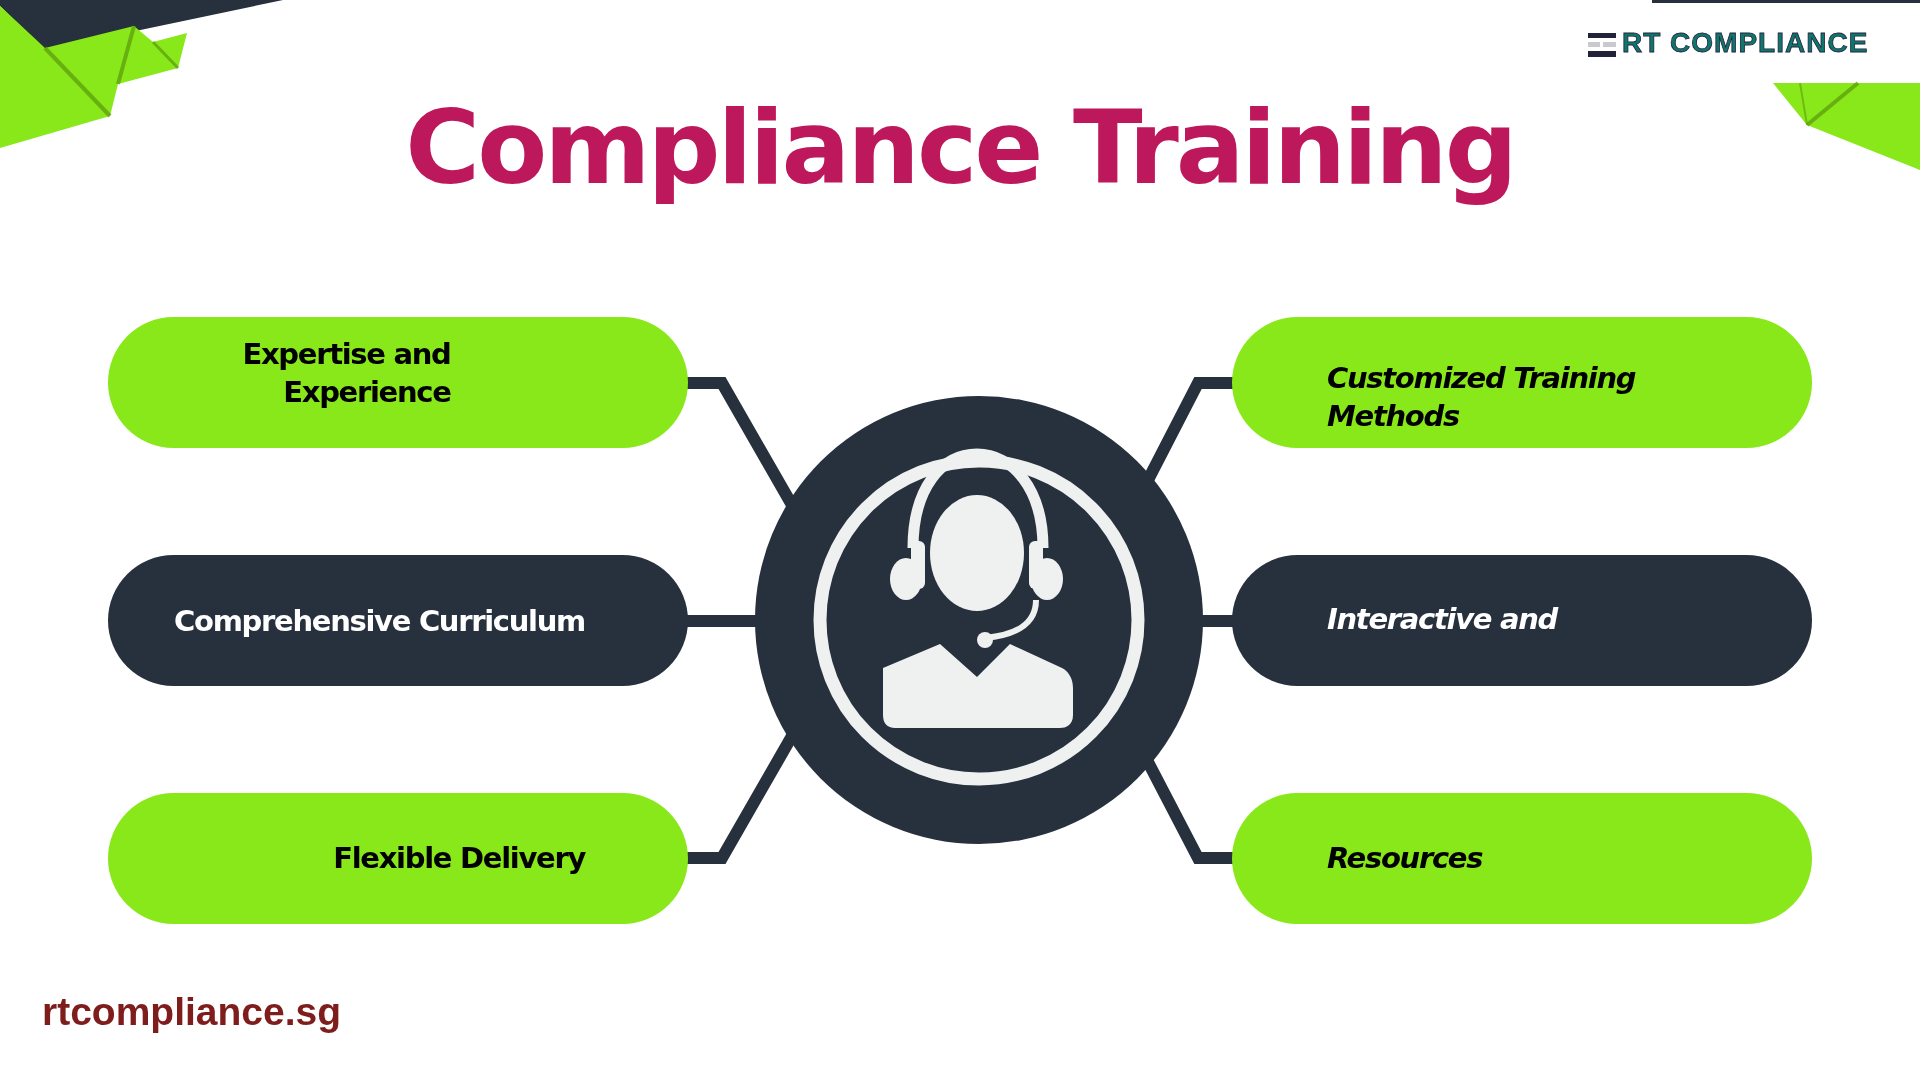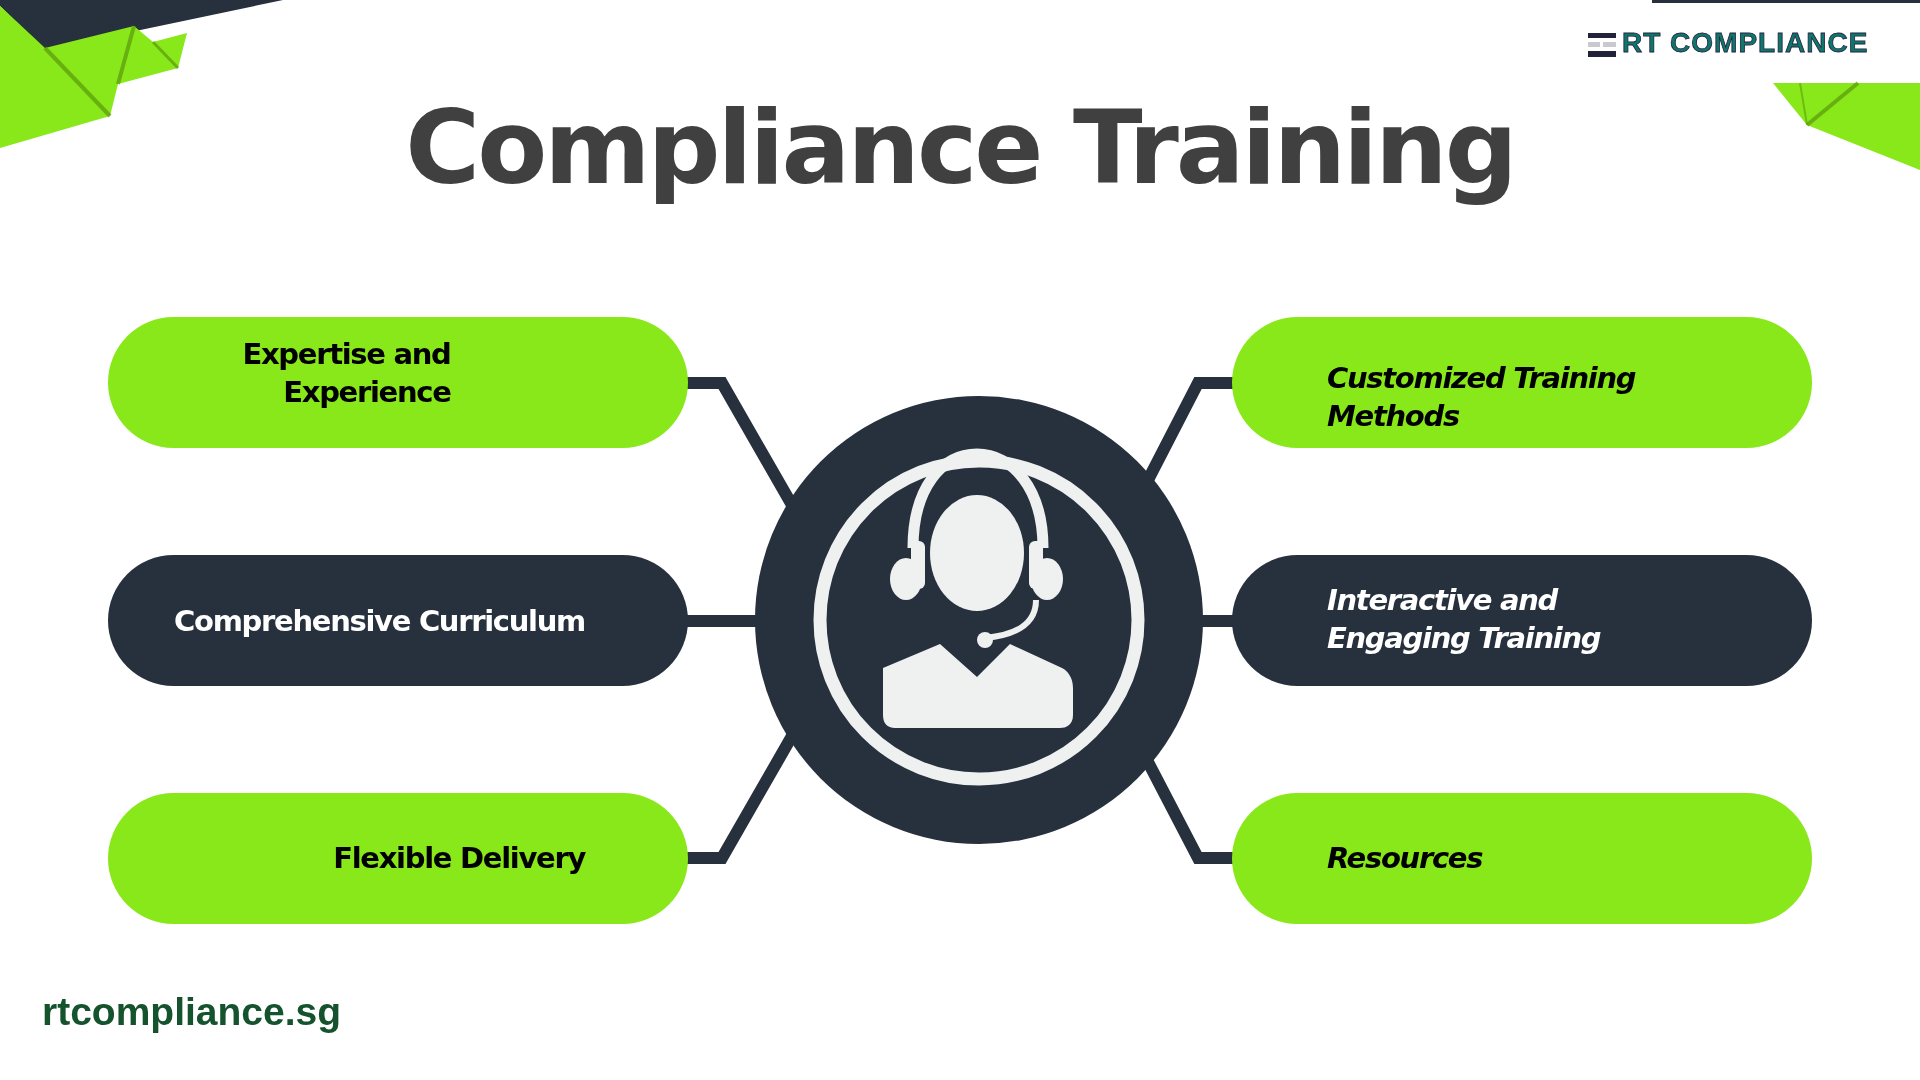--- a/index.html
+++ b/index.html
@@ -20,21 +20,21 @@
   .logo-icon .b2b { top: 12px; left: 15px; width: 13px; background: #c9c9cf; }
   .logo-icon .b3 { top: 21px; height: 6px; }
   .logo-text {
     font-family: "Liberation Sans", sans-serif; font-weight: 700;
     font-size: 28px; color: #0f766e; letter-spacing: 1px; line-height: 30px;
     -webkit-text-stroke: 0.8px #23223b;
   }
   .title {
     position: absolute; left: 400px; top: 88px; width: 1120px; text-align: center;
     font-family: "DejaVu Sans", sans-serif; font-weight: 700;
-    font-size: 102px; line-height: 120px; color: #404040; letter-spacing: -3px;
+    font-size: 102px; line-height: 120px; color: #be185d; letter-spacing: -3px;
   }
   .pill {
     position: absolute; width: 580px; height: 131px; border-radius: 66px;
     display: flex; align-items: center; box-sizing: border-box;
   }
   .pill.green { background: #88e819; color: #000; }
   .pill.dark { background: #27303d; color: #fff; }
   .pill.left { left: 108px; justify-content: flex-end; padding-right: 103px; }
   .pill.right { left: 1232px; justify-content: flex-start; padding-left: 95px; }
   .pill .label {
@@ -42,21 +42,21 @@
     font-size: 29px; line-height: 38px; letter-spacing: -1.3px;
     max-width: 400px;
   }
   .pill.left .label { text-align: right; }
   .pill.right .label { text-align: left; font-style: italic; }
   .pill.right .label.up { margin-top: 28px; }
   .pill.left .label.up { margin-top: -20px; }
   .footer {
     position: absolute; left: 42px; top: 990px;
     font-family: "Liberation Sans", sans-serif; font-weight: 700;
-    font-size: 39px; line-height: 44px; color: #14532d;
+    font-size: 39px; line-height: 44px; color: #7f1d1d;
   }
 </style>
 </head>
 <body>
 
 <svg id="deco" viewBox="0 0 1920 1080" xmlns="http://www.w3.org/2000/svg">
   <defs>
     <linearGradient id="fold" x1="0" y1="0" x2="1" y2="0">
       <stop offset="0" stop-color="#5a9a0c"></stop>
       <stop offset="1" stop-color="#88e819"></stop>
@@ -161,21 +161,20 @@
 <div class="pill green right" style="top:317px;">
   <div class="label up">
     <div>Customized Training</div>
     <div>Methods</div>
   </div>
 </div>
 
 <div class="pill dark right" style="top:555px;">
   <div class="label" style="margin-top:-4px;">
     <div>Interactive and</div>
-    <div>Engaging Training</div>
   </div>
 </div>
 
 <div class="pill green right" style="top:793px;">
   <div class="label" style="margin-top:-2px;">
     <div>Resources</div>
   </div>
 </div>
 
 <div class="footer">rtcompliance.sg</div>

